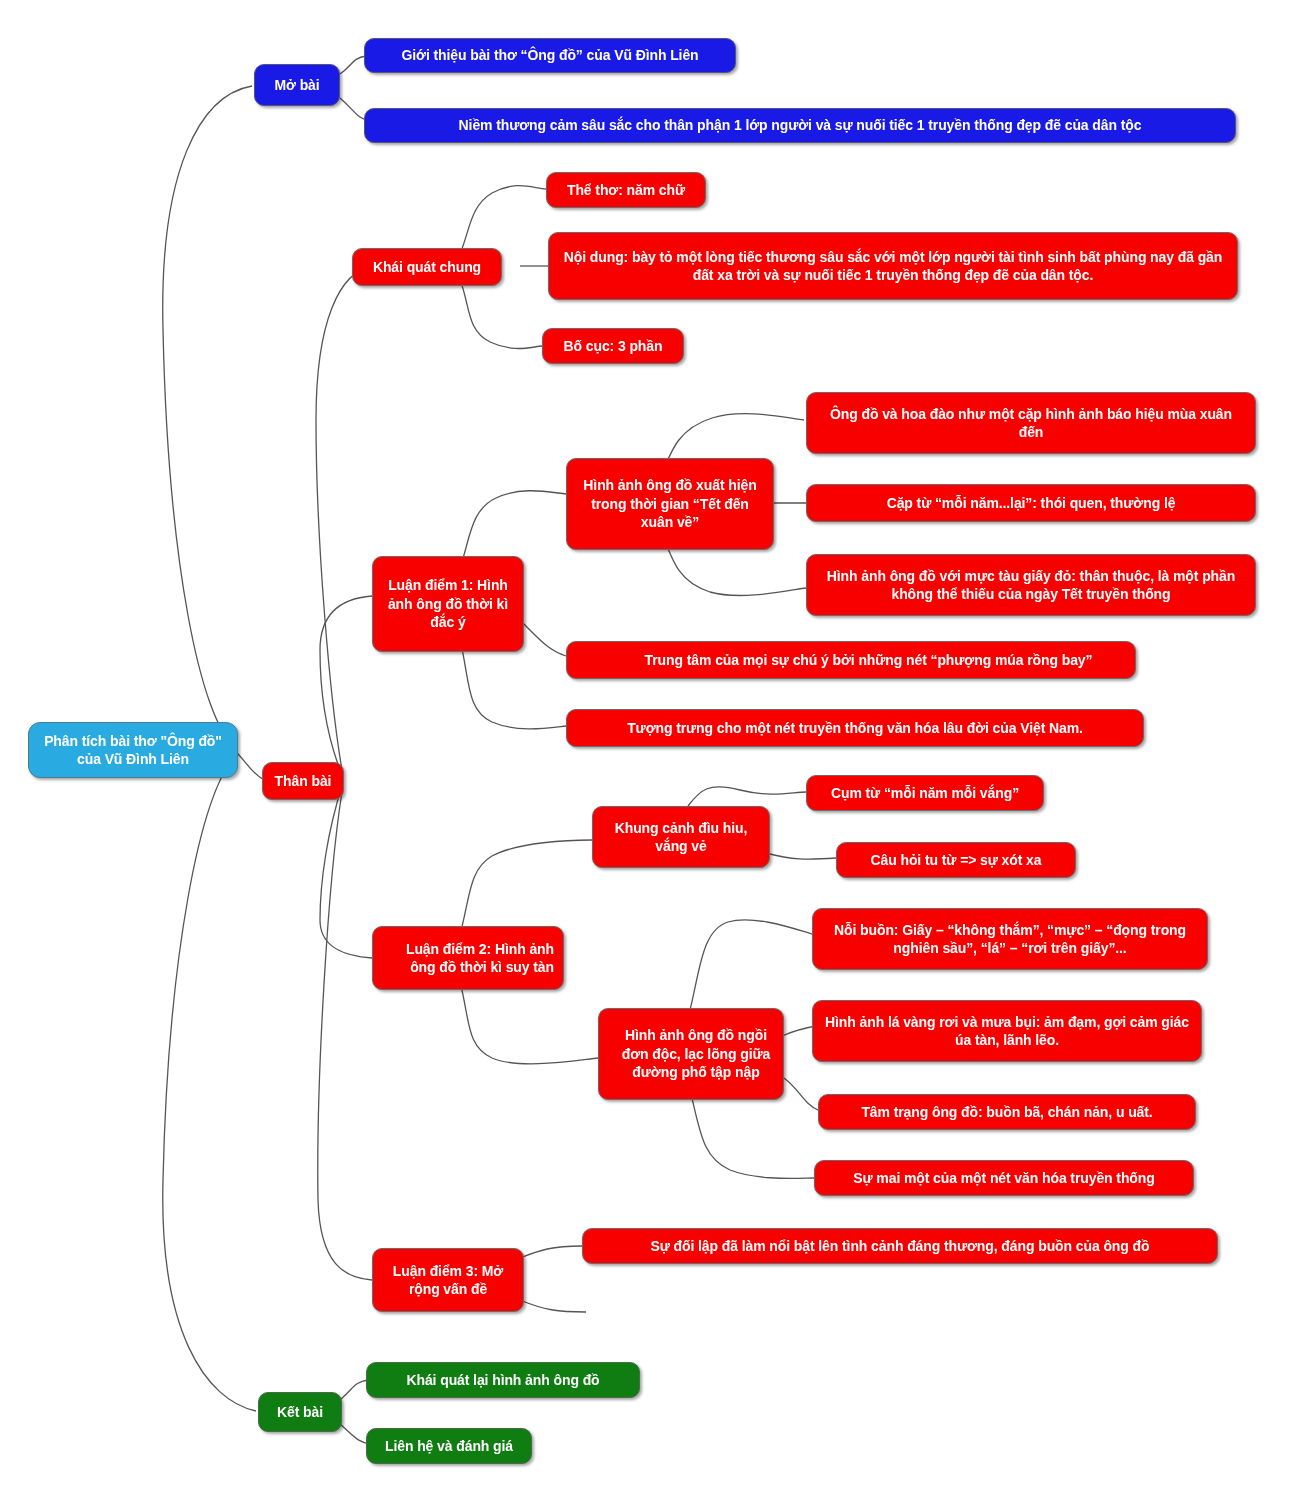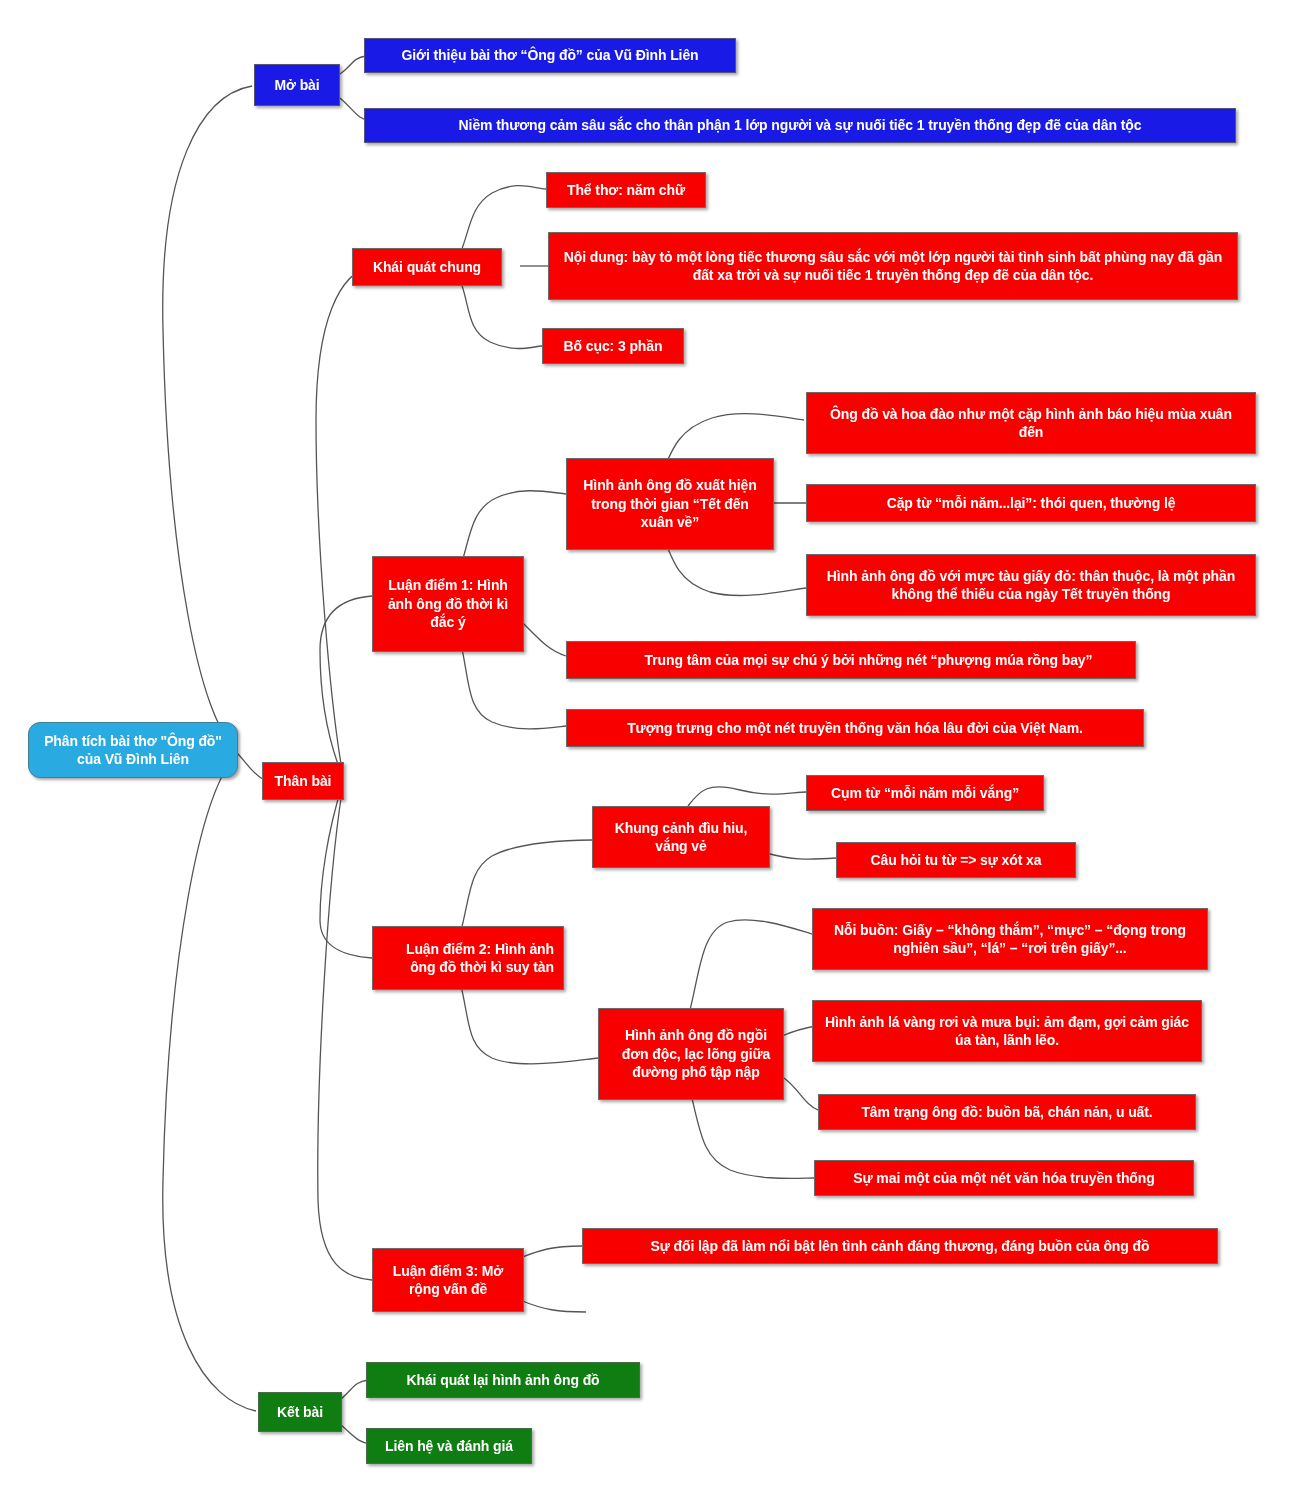--- a/index.html
+++ b/index.html
@@ -27,21 +27,21 @@
   }
   .node {
     position: absolute;
     box-sizing: border-box;
     display: flex;
     align-items: center;
     justify-content: center;
     text-align: center;
     color: #ffffff;
     font-weight: bold;
-    border-radius: 0;
+    border-radius: 10px;
     border: 1px solid #6b6b6b;
     box-shadow: 2px 2px 3px rgba(0,0,0,0.35);
     padding: 3px 9px;
     line-height: 1.32;
     letter-spacing: -0.1px;
     white-space: pre-line;
   }
   .node.root  { background: #29abe2; border-color: #4a7d93; border-radius: 12px; }
   .node.blue  { background: #1a1ae6; border-color: #55557a; }
   .node.red   { background: #f80000; border-color: #6b6b6b; }

